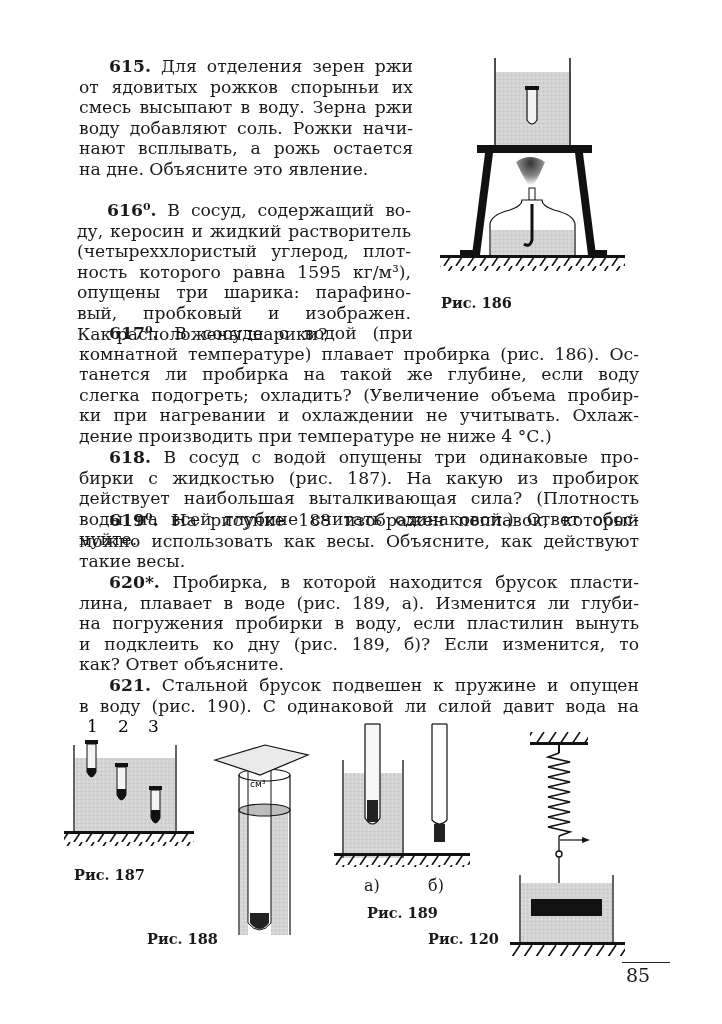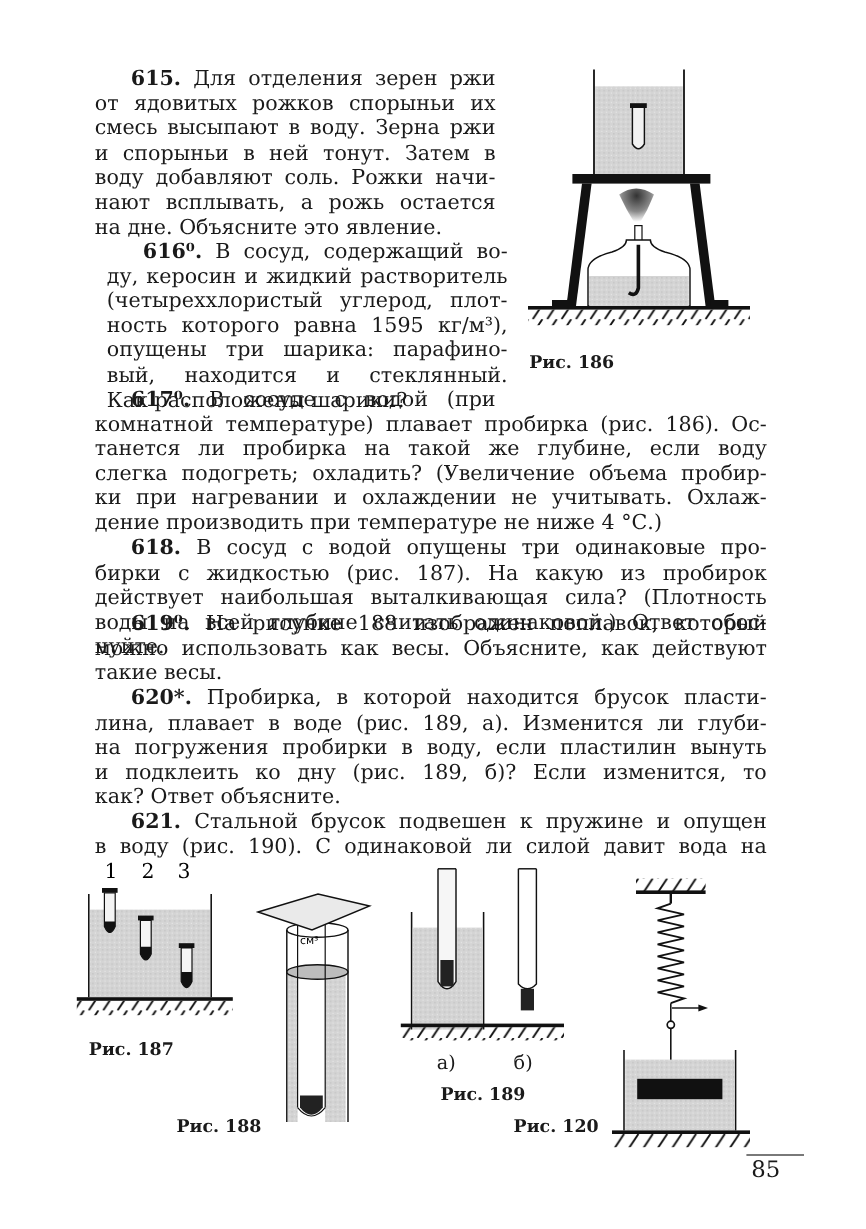--- a/index.html
+++ b/index.html
@@ -33,33 +33,32 @@
       <stop offset="0.6" stop-color="#888"></stop>
       <stop offset="1" stop-color="#fff"></stop>
     </radialGradient>
   </defs>
 </svg>
 
 <div class="txt" style="left:79px; top:56px; width:334px;">
   <span class="line ind"><span class="num">615.</span> <span>Для отделения зерен ржи</span></span>
   <span class="line">от ядовитых рожков спорыньи их</span>
   <span class="line">смесь высыпают в воду. Зерна ржи</span>
-  <span class="line">и спорыньи в ней тонут. Затем в</span>
   <span class="line">воду добавляют соль. Рожки начи-</span>
   <span class="line">нают всплывать, а рожь остается</span>
   <span class="line last">на дне. Объясните это явление.</span>
 </div>
 
-<div class="txt" style="left:89px; top:200px; width:334px;">
+<div class="txt" style="left:77px; top:200px; width:334px;">
   <span class="line ind"><span class="num">616⁰.</span> <span>В сосуд, содержащий во-</span></span>
   <span class="line">ду, керосин и жидкий растворитель</span>
   <span class="line">(четыреххлористый углерод, плот-</span>
   <span class="line">ность которого равна 1595 кг/м³),</span>
   <span class="line">опущены три шарика: парафино-</span>
-  <span class="line">вый, находится и стеклянный.</span>
+  <span class="line">вый, пробковый и изображен.</span>
   <span class="line last">Как расположены шарики?</span>
 </div>
 
 <div class="txt" style="left:79px; top:323px; width:560px;">
   <span class="line last ind" style="width:304px; text-align-last:justify;"><span class="num">617⁰.</span> <span>В сосуде с водой (при</span></span>
   <span class="line">комнатной температуре) плавает пробирка (рис. 186). Ос-</span>
   <span class="line">танется ли пробирка на такой же глубине, если воду</span>
   <span class="line">слегка подогреть; охладить? (Увеличение объема пробир-</span>
   <span class="line">ки при нагревании и охлаждении не учитывать. Охлаж-</span>
   <span class="line last">дение производить при температуре не ниже 4 °С.)</span>

